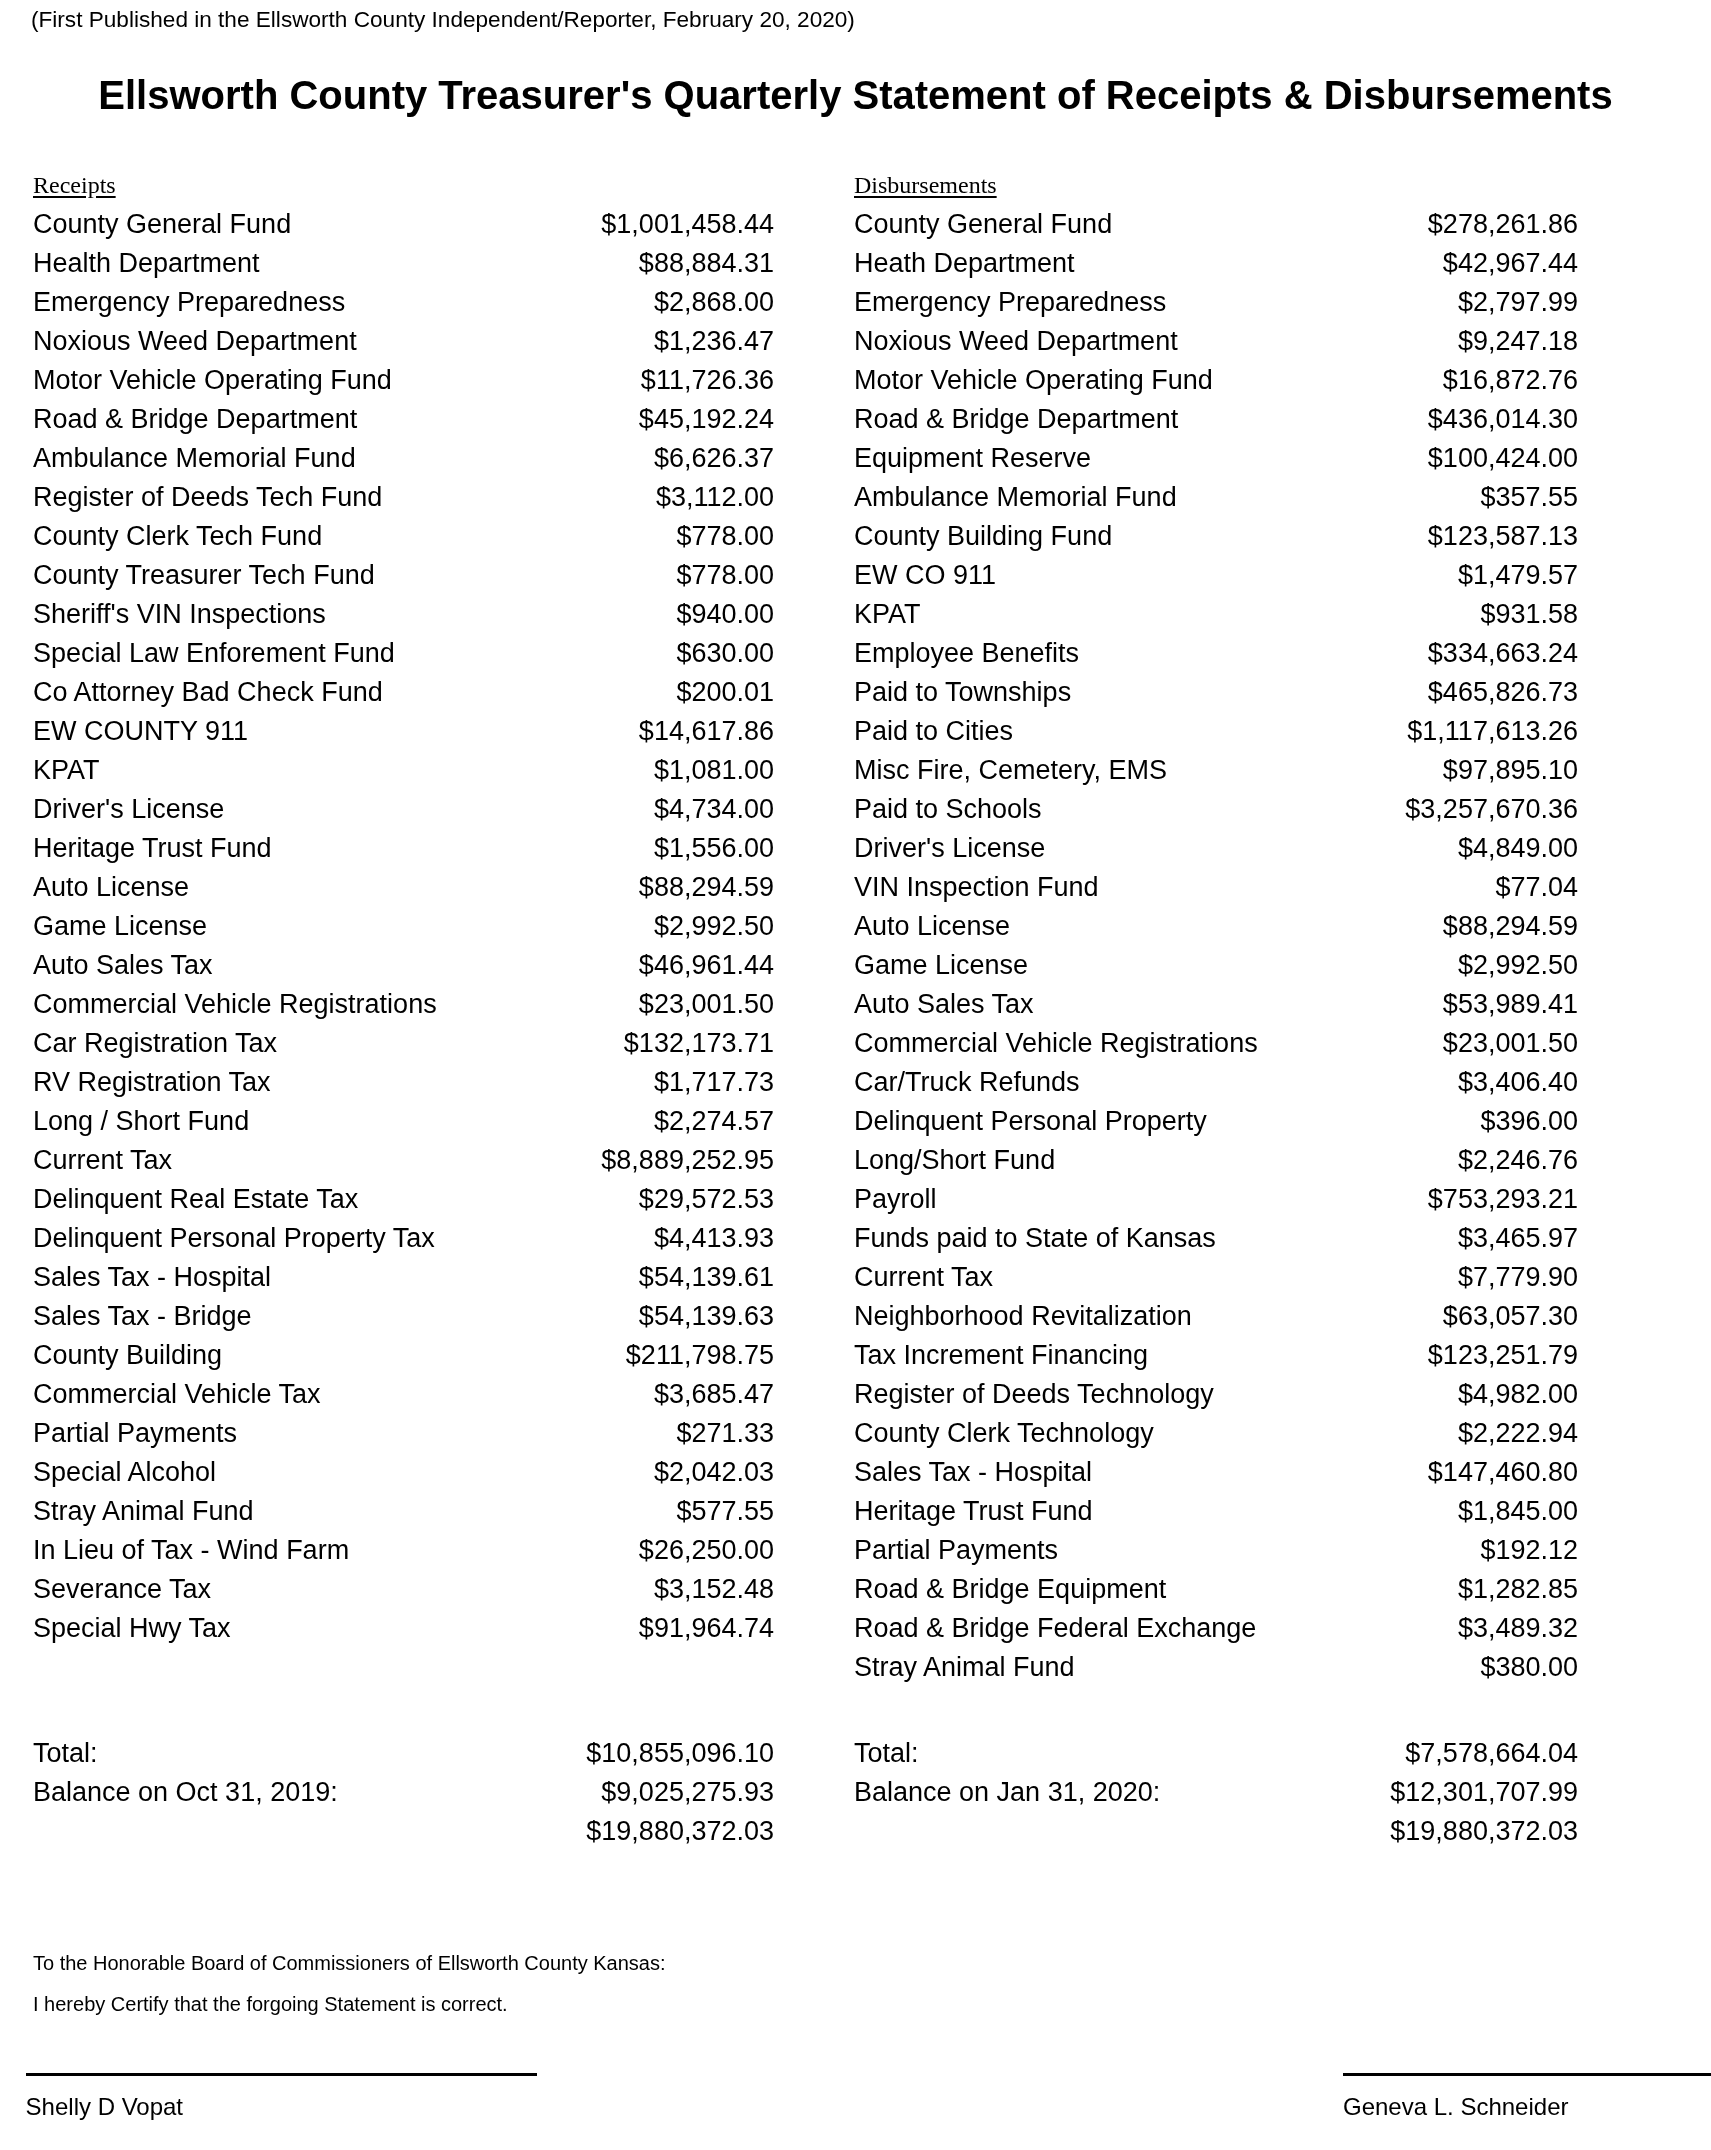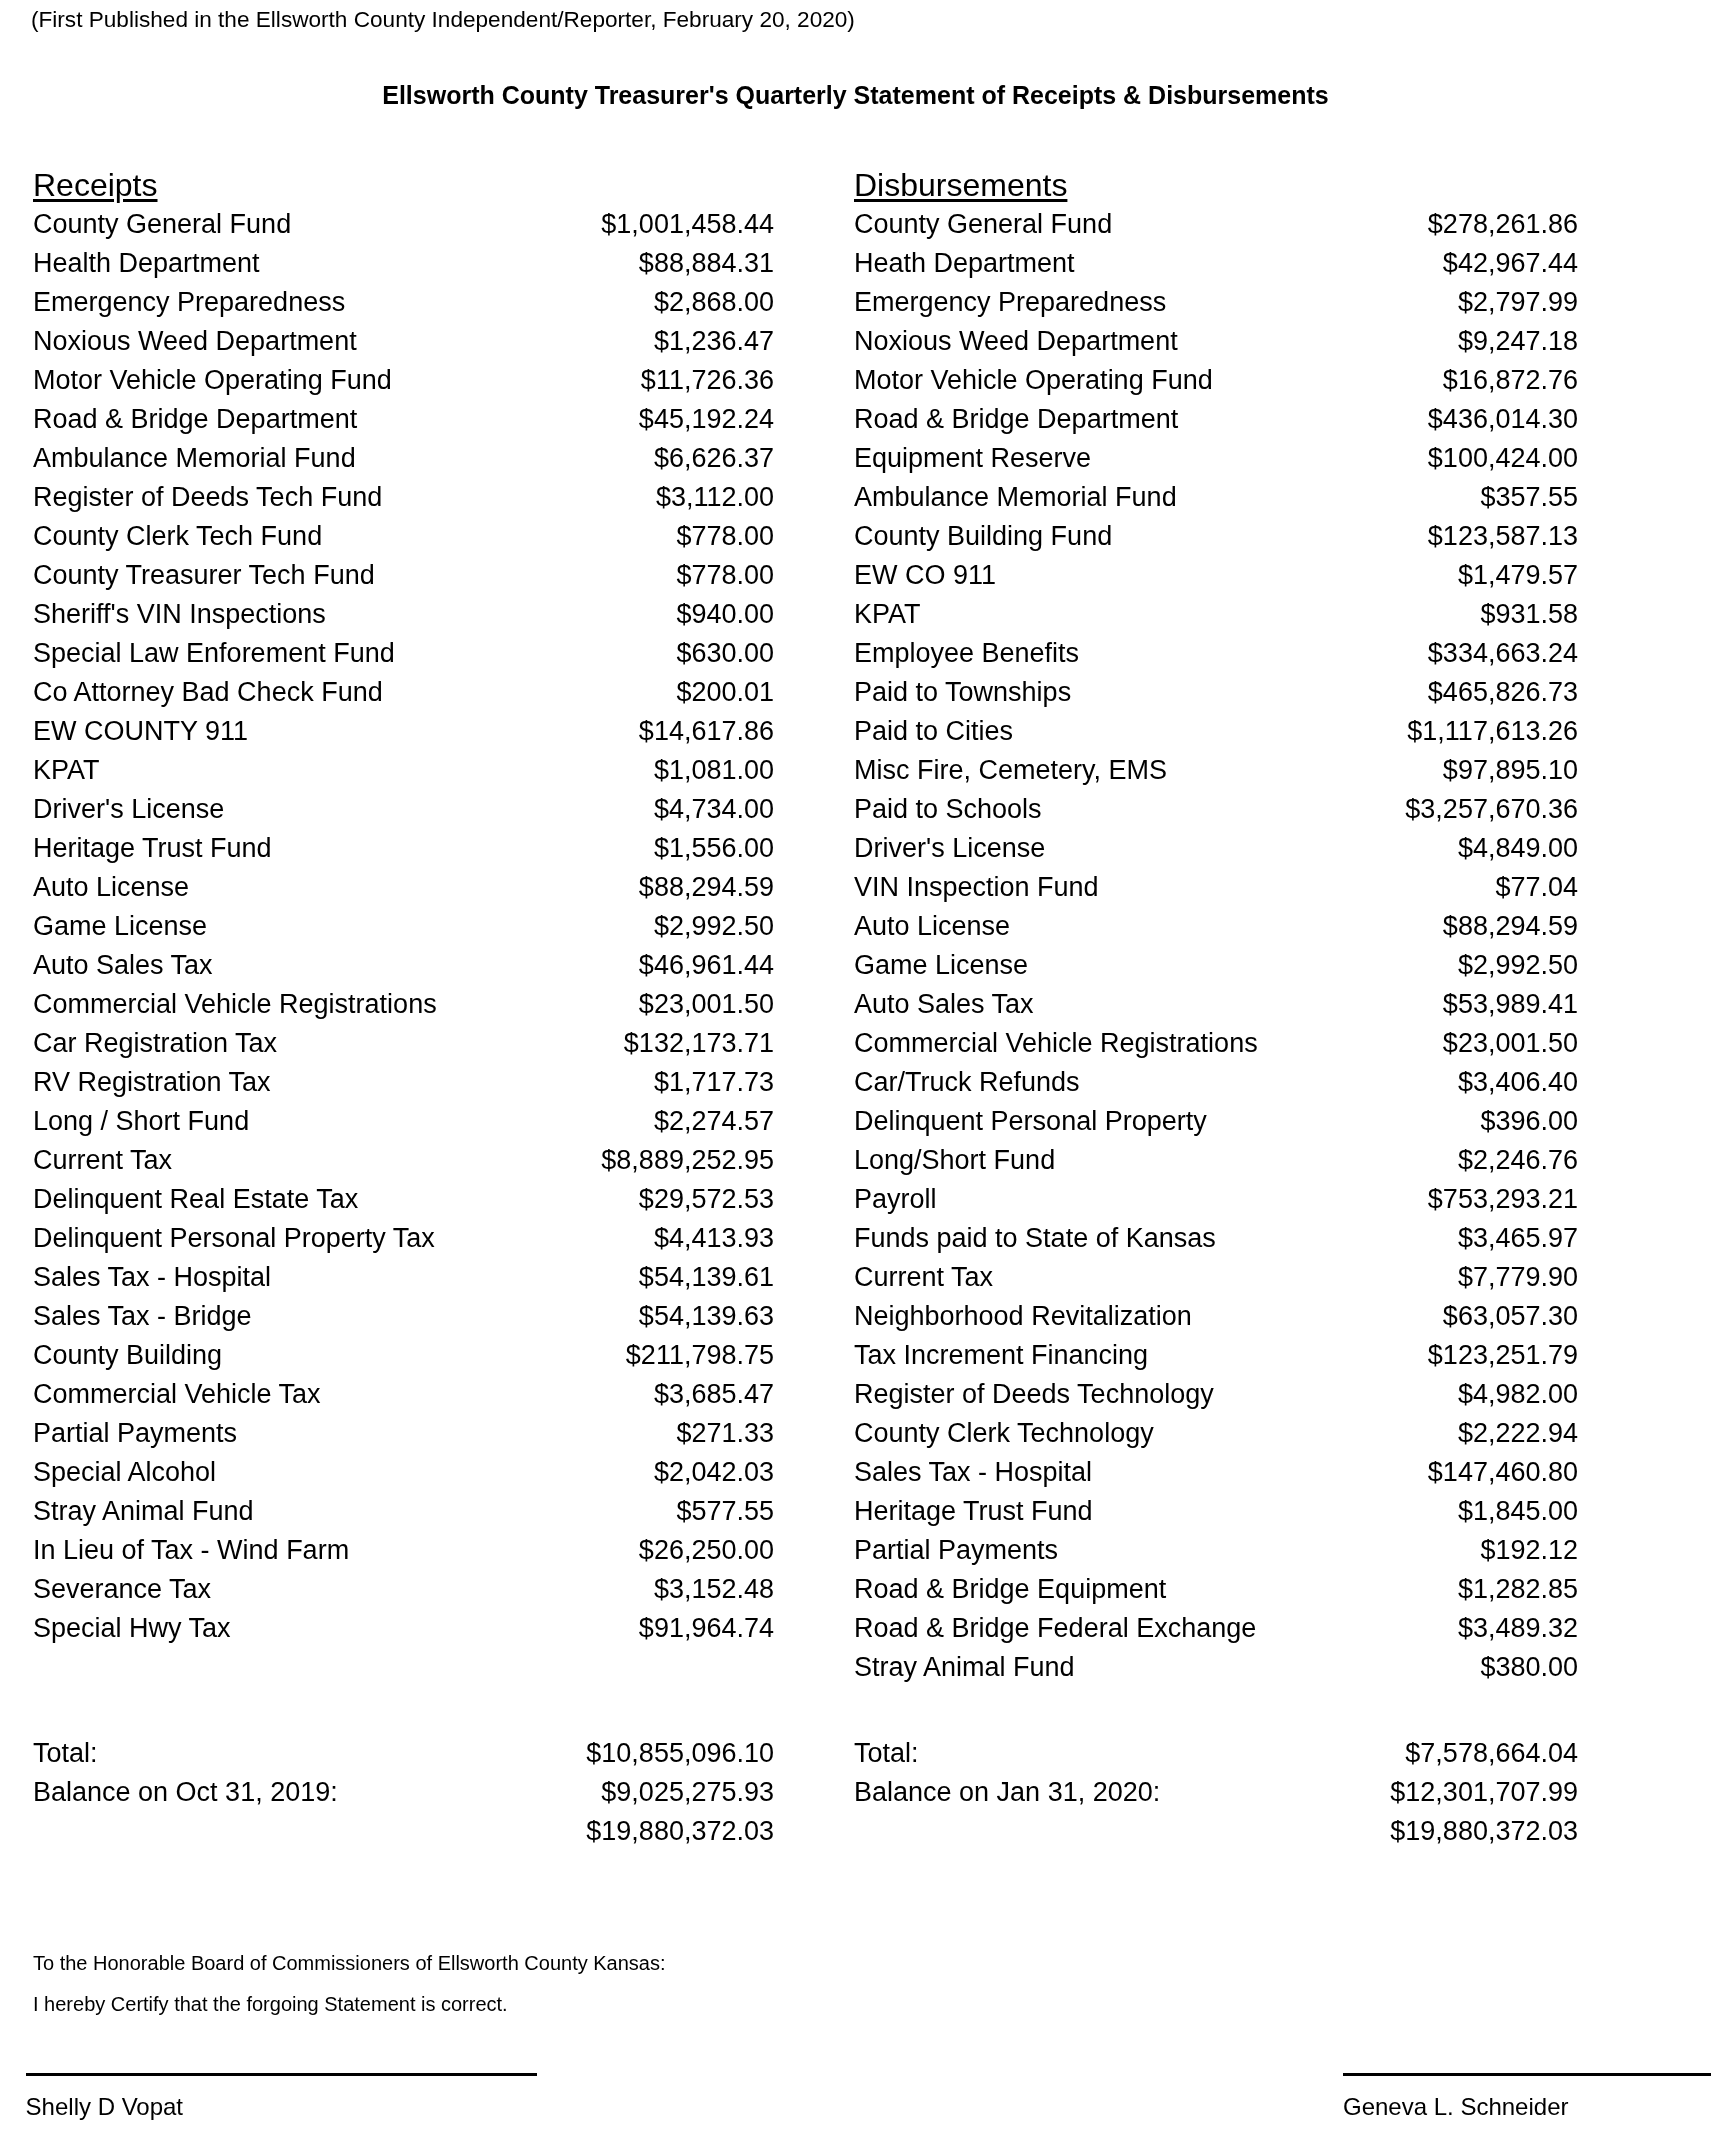--- a/index.html
+++ b/index.html
@@ -28,46 +28,47 @@
     font-size: 22.6px;
     line-height: 28px;
     white-space: nowrap;
   }
   .doc-title {
     position: absolute;
     left: 0;
     right: 0;
     top: 77px;
     text-align: center;
-    font-size: 25px;
+    font-size: 40px;
     font-weight: bold;
     line-height: 37px;
   }
 
   
   .columns {
     position: absolute;
     left: 0;
     top: 166px;
     width: 1711px;
   }
   .col {
     position: absolute;
     top: 0;
   }
   .col-receipts { left: 33px;  width: 741px; }
   .col-disb     { left: 854px; width: 724px; }
 
   .col-heading {
-    font-size: 32px;
+    font-size: 24px;
     line-height: 39px;
     height: 39px;
     text-decoration: underline;
     text-underline-offset: 2.9px;
     white-space: nowrap;
+    font-family: Liberation Serif, serif;
   }
 
   .line-row {
     display: flex;
     justify-content: space-between;
     align-items: baseline;
     height: 39px;
     line-height: 39px;
     font-size: 27px;
     white-space: nowrap;

